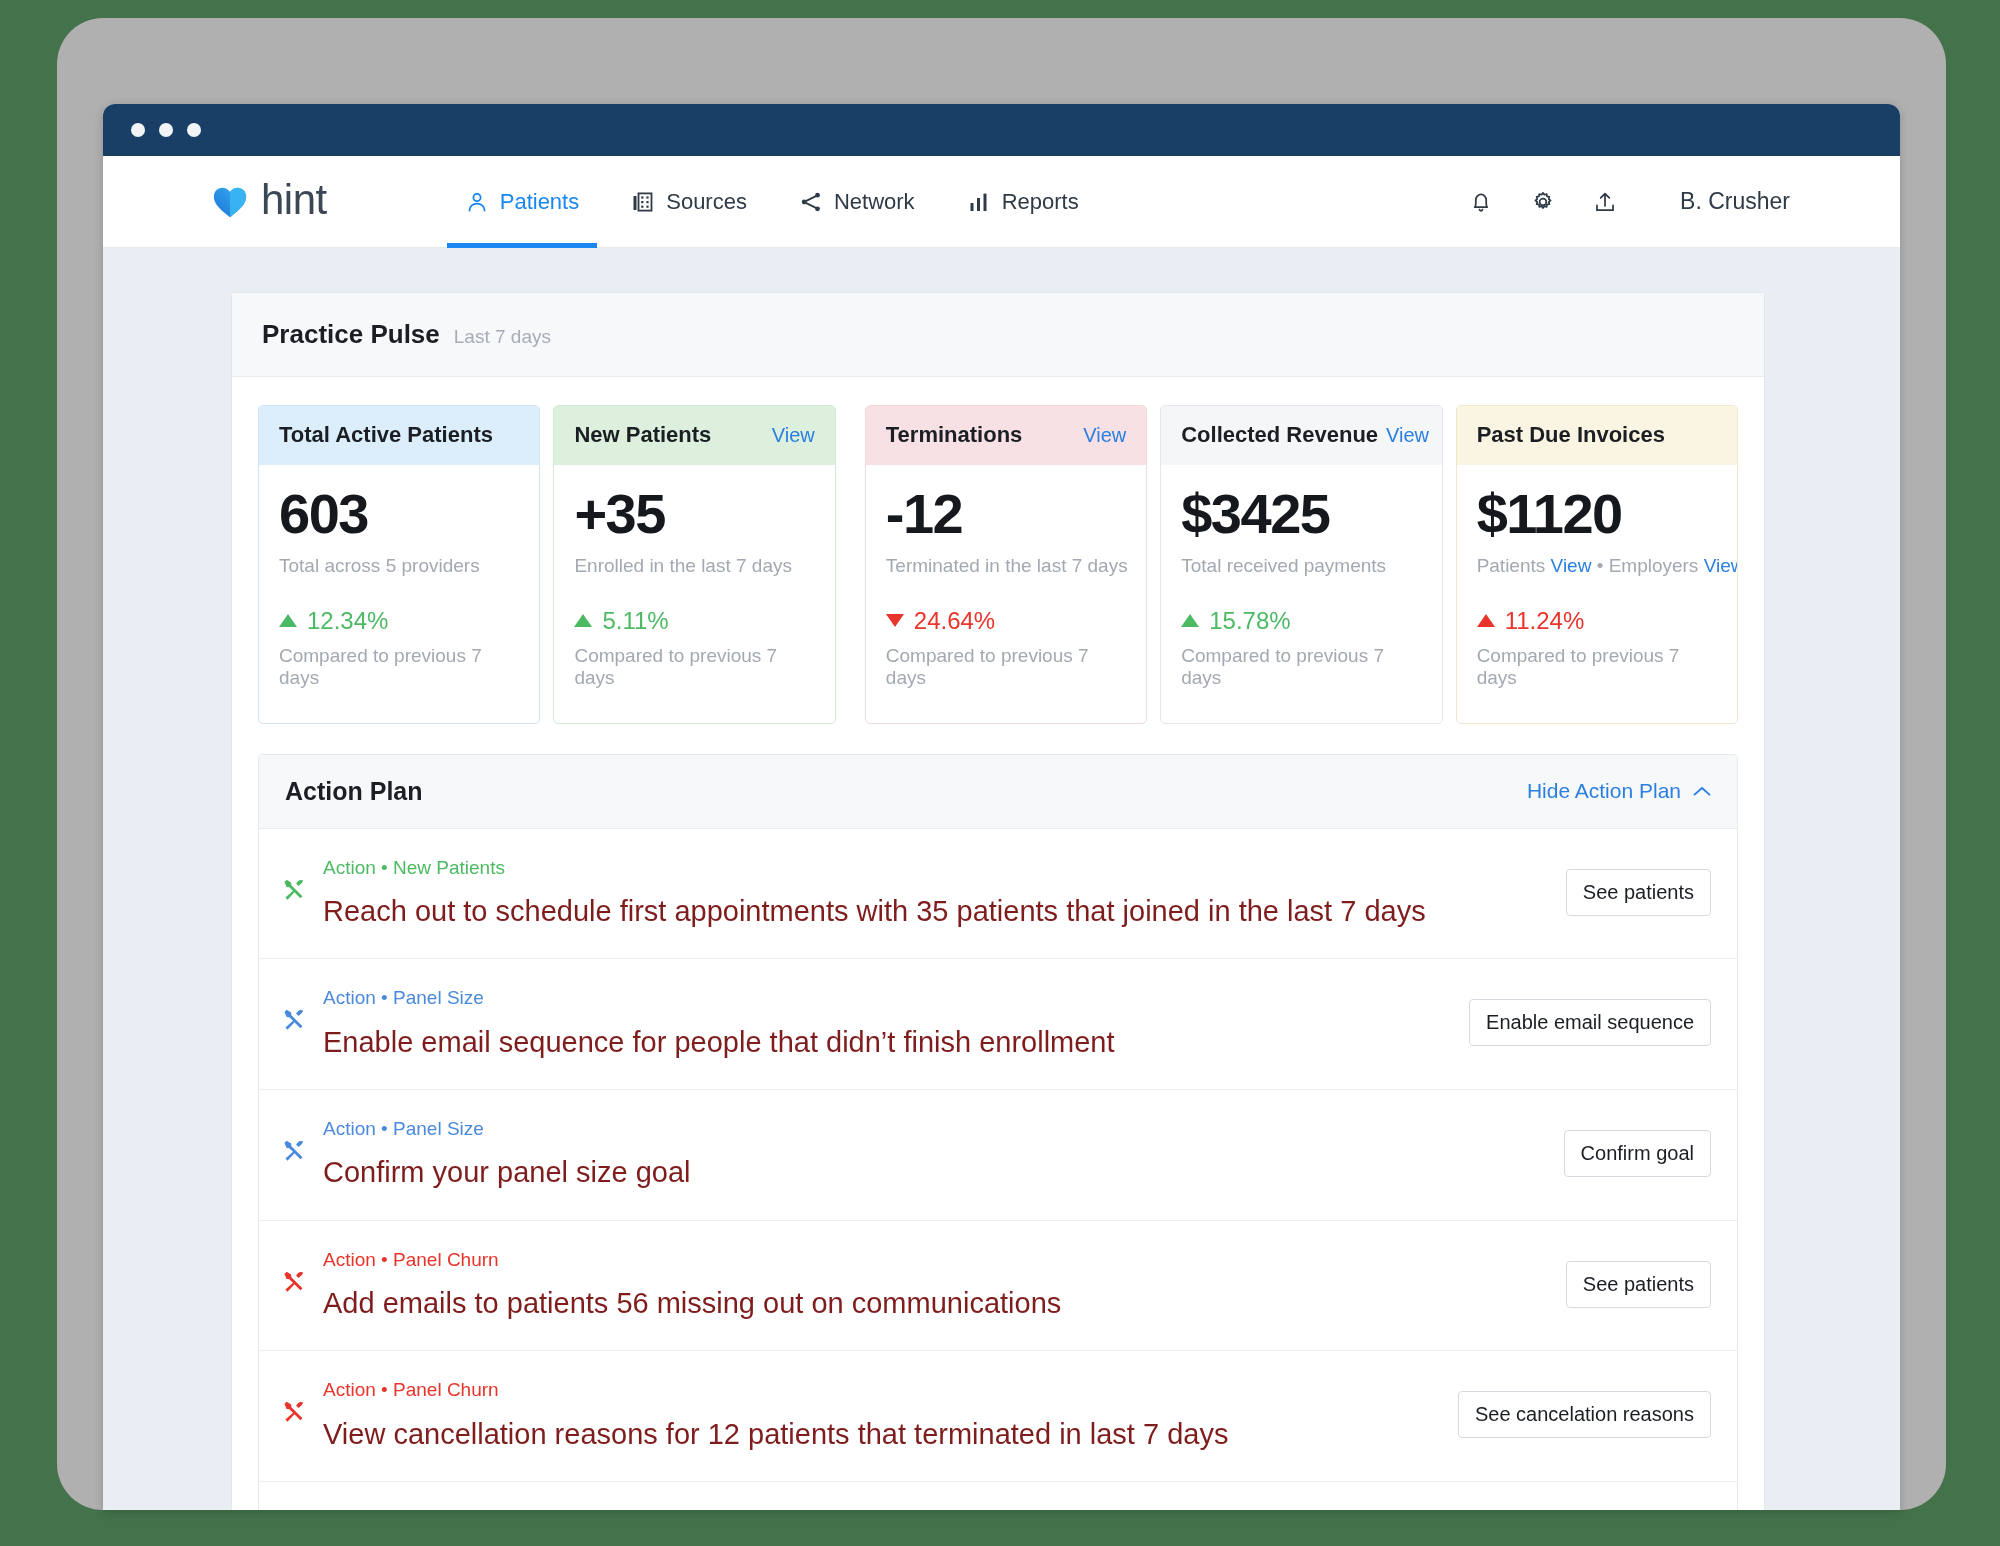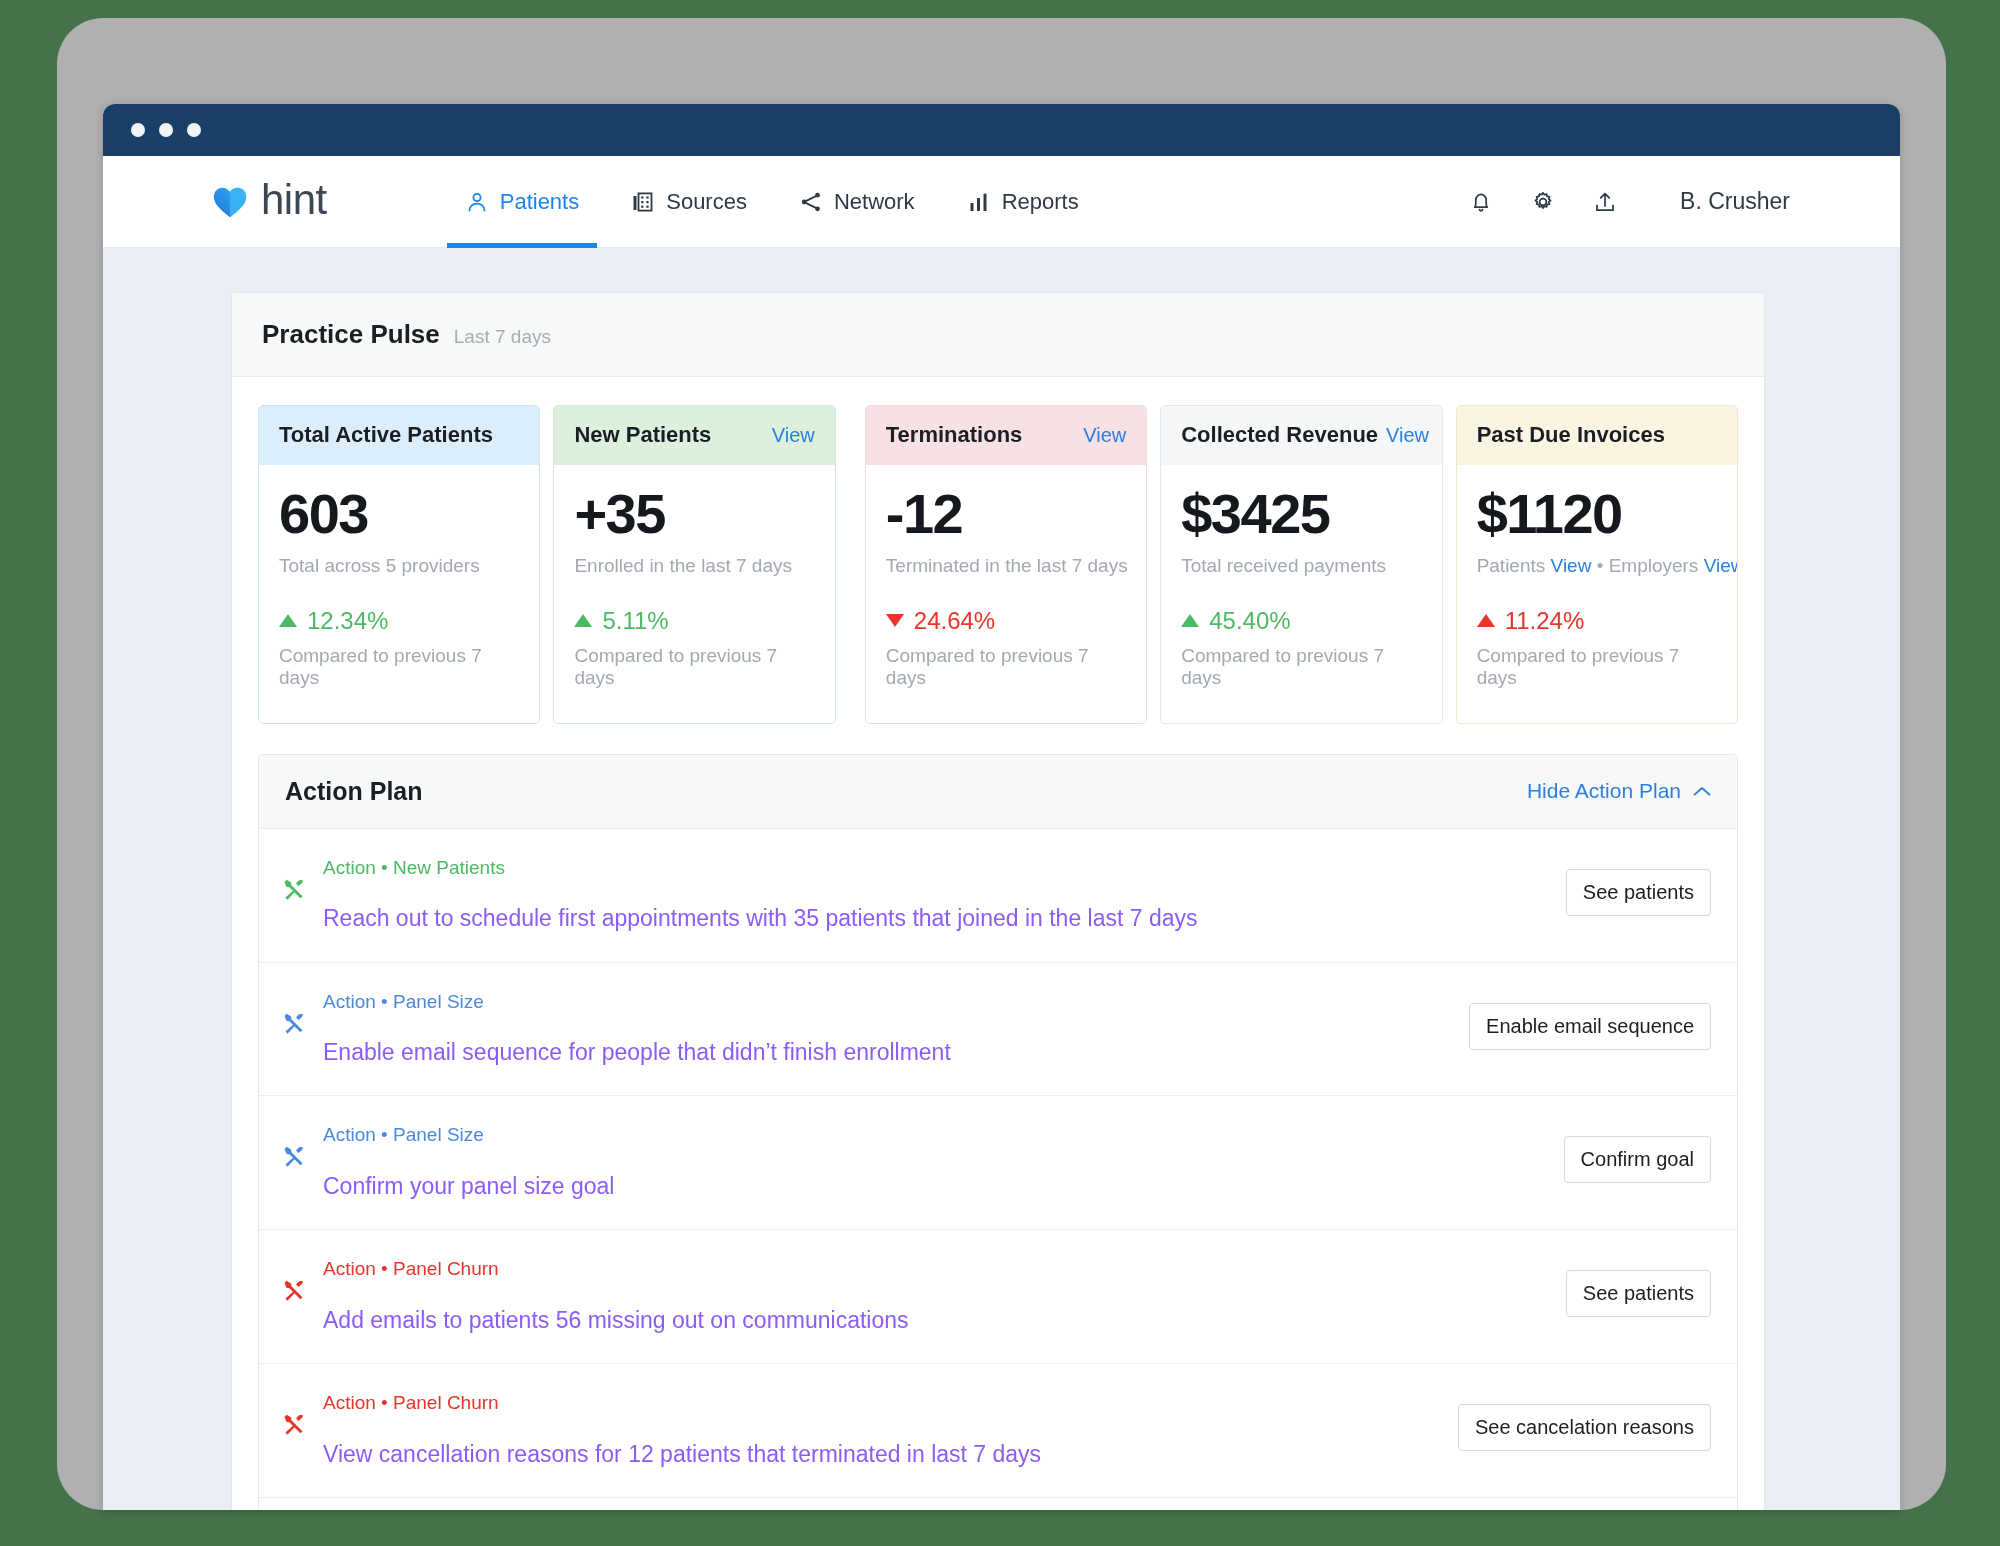--- a/index.html
+++ b/index.html
@@ -205,21 +205,21 @@
     align-items: flex-start;
     padding: 26px 26px 26px 22px;
     border-bottom: 1px solid #eceff3;
     gap: 16px;
     min-height: 104px;
   }
   .ap-row:last-child { border-bottom: none; }
   .ap-icon { width: 26px; height: 26px; flex: none; margin-top: 22px; }
   .ap-text { flex: 1; min-width: 0; }
   .ap-cat { font-size: 19px; line-height: 1.4; }
-  .ap-desc { font-size: 23px; color: #8b5cf6; margin-top: 21px; line-height: 1.45; }
+  .ap-desc { font-size: 29px; color: #7f1d1d; margin-top: 9px; line-height: 1.45; }
   .ap-desc b { font-weight: 700; }
   .ap-btn-wrap { flex: none; padding-top: 14px; }
   .ap-btn {
     background: #fff;
     border: 1px solid #d6dae0;
     border-radius: 4px;
     font-family: "Liberation Sans", sans-serif;
     font-size: 20px;
     color: #1b1f24;
     padding: 11px 16px;
@@ -379,21 +379,21 @@
           <div class="card grey">
             <div class="card-head">
               <h3>Collected Revenue</h3>
               <span class="card-view">View</span>
             </div>
             <div class="card-body">
               <div class="card-value">$3425</div>
               <div class="card-note"><span>Total received payments</span></div>
               <div class="card-delta" style="color:#4cb963">
                 <span class="tri up"></span>
-                <span>45.40%</span>
+                <span>15.78%</span>
               </div>
               <div class="card-cmp">Compared to previous 7 days</div>
             </div>
           </div>
           <div class="card yellow">
             <div class="card-head">
               <h3>Past Due Invoices</h3>
             </div>
             <div class="card-body">
               <div class="card-value">$1120</div>

